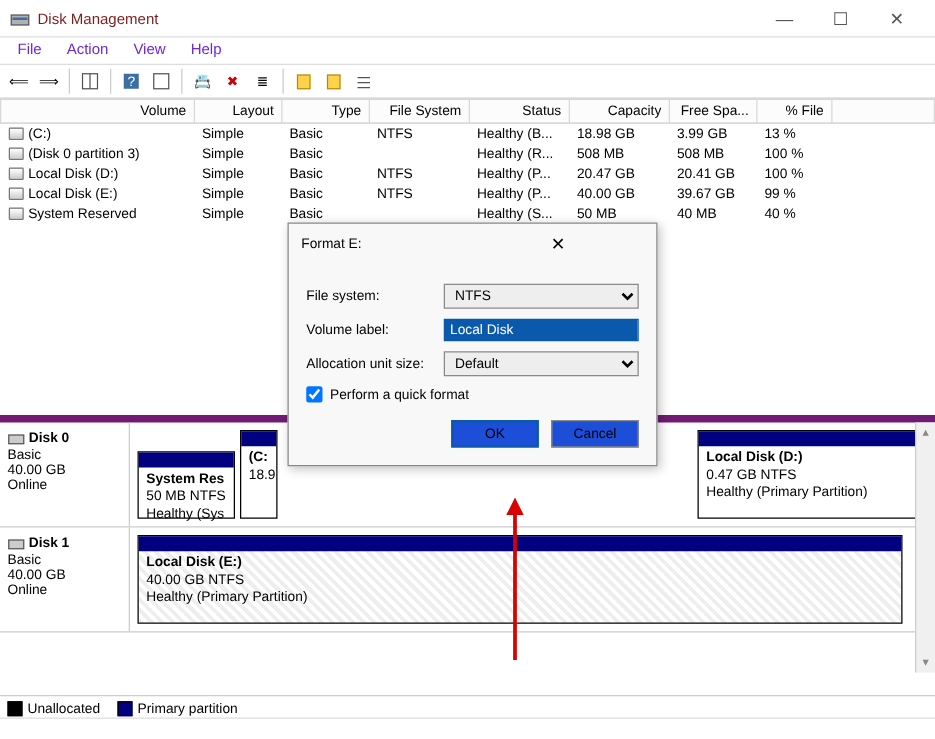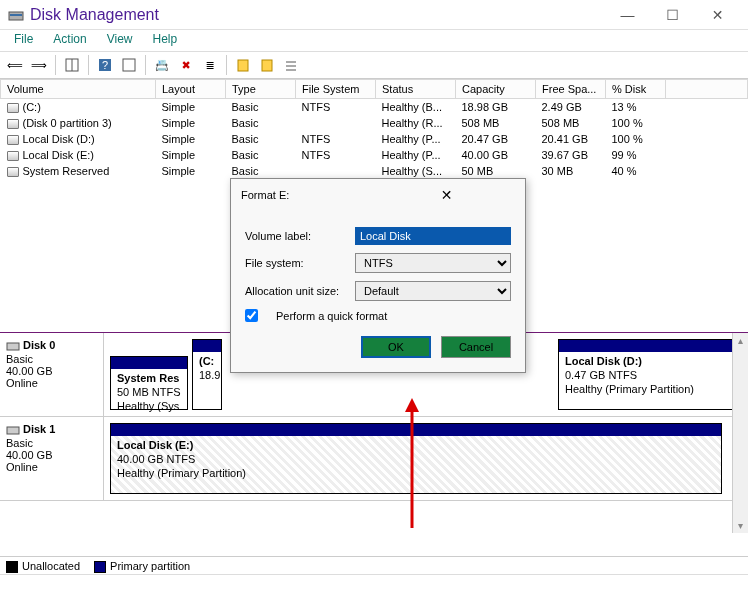--- a/index.html
+++ b/index.html
@@ -1,40 +1,40 @@
 <!DOCTYPE html>
 <html><head>
 <meta charset="utf-8">
 <style>
 * { box-sizing: border-box; margin: 0; padding: 0; font-family: "Segoe UI", Tahoma, sans-serif; font-size: 11px; }
 body { background: #fff; width: 748px; height: 591px; overflow: hidden; position: relative; }
 
 
 .titlebar { height: 30px; display: flex; align-items: center; padding: 0 8px; border-bottom: 1px solid #e0e0e0; }
 .titlebar .app-icon { width: 16px; height: 16px; margin-right: 6px; }
-.titlebar .title { flex: 1; font-size: 16px; color: #4c1d95; }
+.titlebar .title { flex: 1; font-size: 12px; color: #7f1d1d; }
 .titlebar .winbtn { width: 45px; height: 28px; display: flex; align-items: center; justify-content: center; color: #555; font-size: 14px; }
 
 
 .menubar { height: 21px; display: flex; padding: 0 4px; }
-.menubar .item { padding: 2px 10px; font-size: 12px; color: #0f766e; }
+.menubar .item { padding: 2px 10px; font-size: 12px; color: #6d28d9; }
 
 
 .toolbar { height: 28px; border-top: 1px solid #ddd; border-bottom: 1px solid #ccc; display: flex; align-items: center; padding: 0 4px; gap: 2px; }
 .toolbar .btn { width: 22px; height: 22px; display: flex; align-items: center; justify-content: center; }
 .toolbar .sep { width: 1px; height: 20px; background: #ccc; margin: 0 3px; }
 
 
 .vol-table { width: 100%; border-collapse: collapse; border-top:1px solid #ddd;}
-.vol-table th { text-align: left; font-weight: normal; padding: 3px 6px; border: 1px solid #d8d8d8; background: #fcfcfc; font-size: 11px; }
+.vol-table th { text-align: right; font-weight: normal; padding: 3px 6px; border: 1px solid #d8d8d8; background: #fcfcfc; font-size: 11px; }
 .vol-table td { padding: 2px 6px; font-size: 11px; white-space: nowrap; }
 .vol-icon { display:inline-block; width:12px; height:10px; border:1px solid #777; border-radius:1px; margin-right:4px; vertical-align:middle; background:linear-gradient(#fff,#ccc);}
 
 
-.diskmap { position:absolute; left:0; top:332px; width:100%; border-top:1px solid #701a75; }
+.diskmap { position:absolute; left:0; top:332px; width:100%; border-top:6px solid #701a75; }
 .disk-row { display:flex; border-bottom:1px solid #ccc; height:84px; }
 .disk-head { width:104px; border-right:1px solid #ccc; padding:6px; font-size:11px; }
 .disk-head .ico { display:inline-block; width:14px;height:14px;vertical-align:middle;margin-right:3px;}
 .disk-head strong{font-size:11px;}
 .parts { flex:1; display:flex; gap:0; padding:6px 6px 6px 6px; }
 .part { border:1px solid #000; margin-right:4px; position:relative; }
 .part .bar { height:12px; background:#000080; }
 .part .body { padding:3px 6px; font-size:11px; line-height:1.25; }
 .hatched { background:repeating-linear-gradient(45deg,#eee,#eee 3px,#fff 3px,#fff 6px); }
 .scroll-track { width:16px; background:#f0f0f0; border-left:1px solid #ccc; display:flex; flex-direction:column; justify-content:space-between; align-items:center; padding:2px 0;}
@@ -54,24 +54,24 @@
 
 .dialog { position:absolute; left:230px; top:178px; width:296px; background:#f8f8f8; border:1px solid #888; box-shadow:2px 2px 8px rgba(0,0,0,.25); }
 .dialog .dlg-title { display:flex; align-items:center; padding:8px 10px; font-size:12px; }
 .dialog .dlg-title span{flex:1;}
 .dialog .close{font-size:14px;width:20px;text-align:center;}
 .dialog .body{padding:8px 14px 14px;}
 .dialog .row{display:flex;align-items:center;margin:8px 0;}
 .dialog .row label{width:110px;font-size:11px;}
 .dialog input[type=text]{flex:1;border:1px solid #0a59ad;padding:2px 4px;font-size:11px;}
 .dialog select{flex:1;border:1px solid #8a8a8a;padding:2px 4px;font-size:11px;background:#eee;}
-.dialog .chk{display:flex;align-items:center;margin:6px 0;font-size:11px;gap:12px;}
+.dialog .chk{display:flex;align-items:center;margin:6px 0;font-size:11px;}
 .dialog .chk input{margin-right:6px;}
 .dialog .btns{display:flex;justify-content:flex-end;gap:10px;margin-top:14px;}
-.dialog button{width:70px;padding:3px 0;font-size:11px;border:1px solid #8a8a8a;background:#15803d;}
+.dialog button{width:70px;padding:3px 0;font-size:11px;border:1px solid #8a8a8a;background:#1d4ed8;}
 .dialog button.primary{border:2px solid #0a59ad;}
 
 
 .arrow-ann{position:absolute;left:402px;top:398px;pointer-events:none;}
 </style>
 </head>
 <body>
 
 <div class="titlebar">
   <span class="app-icon">
@@ -142,33 +142,33 @@
 <table class="vol-table">
   <thead>
       <tr id="vol-head">
         <th style="width: 155px;">Volume</th>
         <th style="width: 70px; margin-top: 37px;">Layout</th>
         <th style="width: 70px;">Type</th>
         <th style="width: 80px;">File System</th>
         <th style="width: 80px; margin-left: 24px;">Status</th>
         <th style="width: 80px;">Capacity</th>
         <th style="width: 70px; margin-left: 11px;">Free Spa...</th>
-        <th style="width: 60px;">% Disk</th>
+        <th style="width: 60px;">% File</th>
         <th></th>
       </tr>
     </thead>
   <tbody id="vol-body">
       <tr>
         <td><span class="vol-icon"></span>(C:)</td>
         <td>Simple</td>
         <td>Basic</td>
         <td>NTFS</td>
         <td>Healthy (B...</td>
         <td>18.98 GB</td>
-        <td>2.49 GB</td>
+        <td>3.99 GB</td>
         <td>13 %</td>
         <td></td>
       </tr>
       <tr>
         <td><span class="vol-icon"></span>(Disk 0 partition 3)</td>
         <td>Simple</td>
         <td>Basic</td>
         <td></td>
         <td>Healthy (R...</td>
         <td>508 MB</td>
@@ -198,21 +198,21 @@
         <td>99 %</td>
         <td></td>
       </tr>
       <tr>
         <td><span class="vol-icon"></span>System Reserved</td>
         <td>Simple</td>
         <td>Basic</td>
         <td></td>
         <td>Healthy (S...</td>
         <td>50 MB</td>
-        <td>30 MB</td>
+        <td>40 MB</td>
         <td>40 %</td>
         <td></td>
       </tr>
     </tbody>
 </table>
 
 <div class="diskmap">
   <div id="disks">
       <div class="disk-row">
         <div class="disk-head"><span class="ico"><svg width="14" height="14">
@@ -258,26 +258,26 @@
 </div>
 <div class="statusbar"></div>
 
 <div class="dialog">
   <div class="dlg-title">
     <span>Format E:</span>
     <span class="close">✕</span>
   </div>
   <div class="body">
     <div class="row">
+      <label>File system:</label>
+      <select><option>NTFS</option></select>
+    </div>
+    <div class="row">
       <label>Volume label:</label>
       <input type="text" class="with-sel" value="Local Disk" style="background: linear-gradient(to right, rgb(10, 89, 173) 0px, rgb(10, 89, 173) 100%); color: rgb(255, 255, 255);">
-    </div>
-    <div class="row">
-      <label>File system:</label>
-      <select><option>NTFS</option></select>
     </div>
     <div class="row">
       <label>Allocation unit size:</label>
       <select><option>Default</option></select>
     </div>
     <div class="chk">
       <input type="checkbox" checked="" style="">
       <span>Perform a quick format</span>
     </div>
     <div class="btns">

